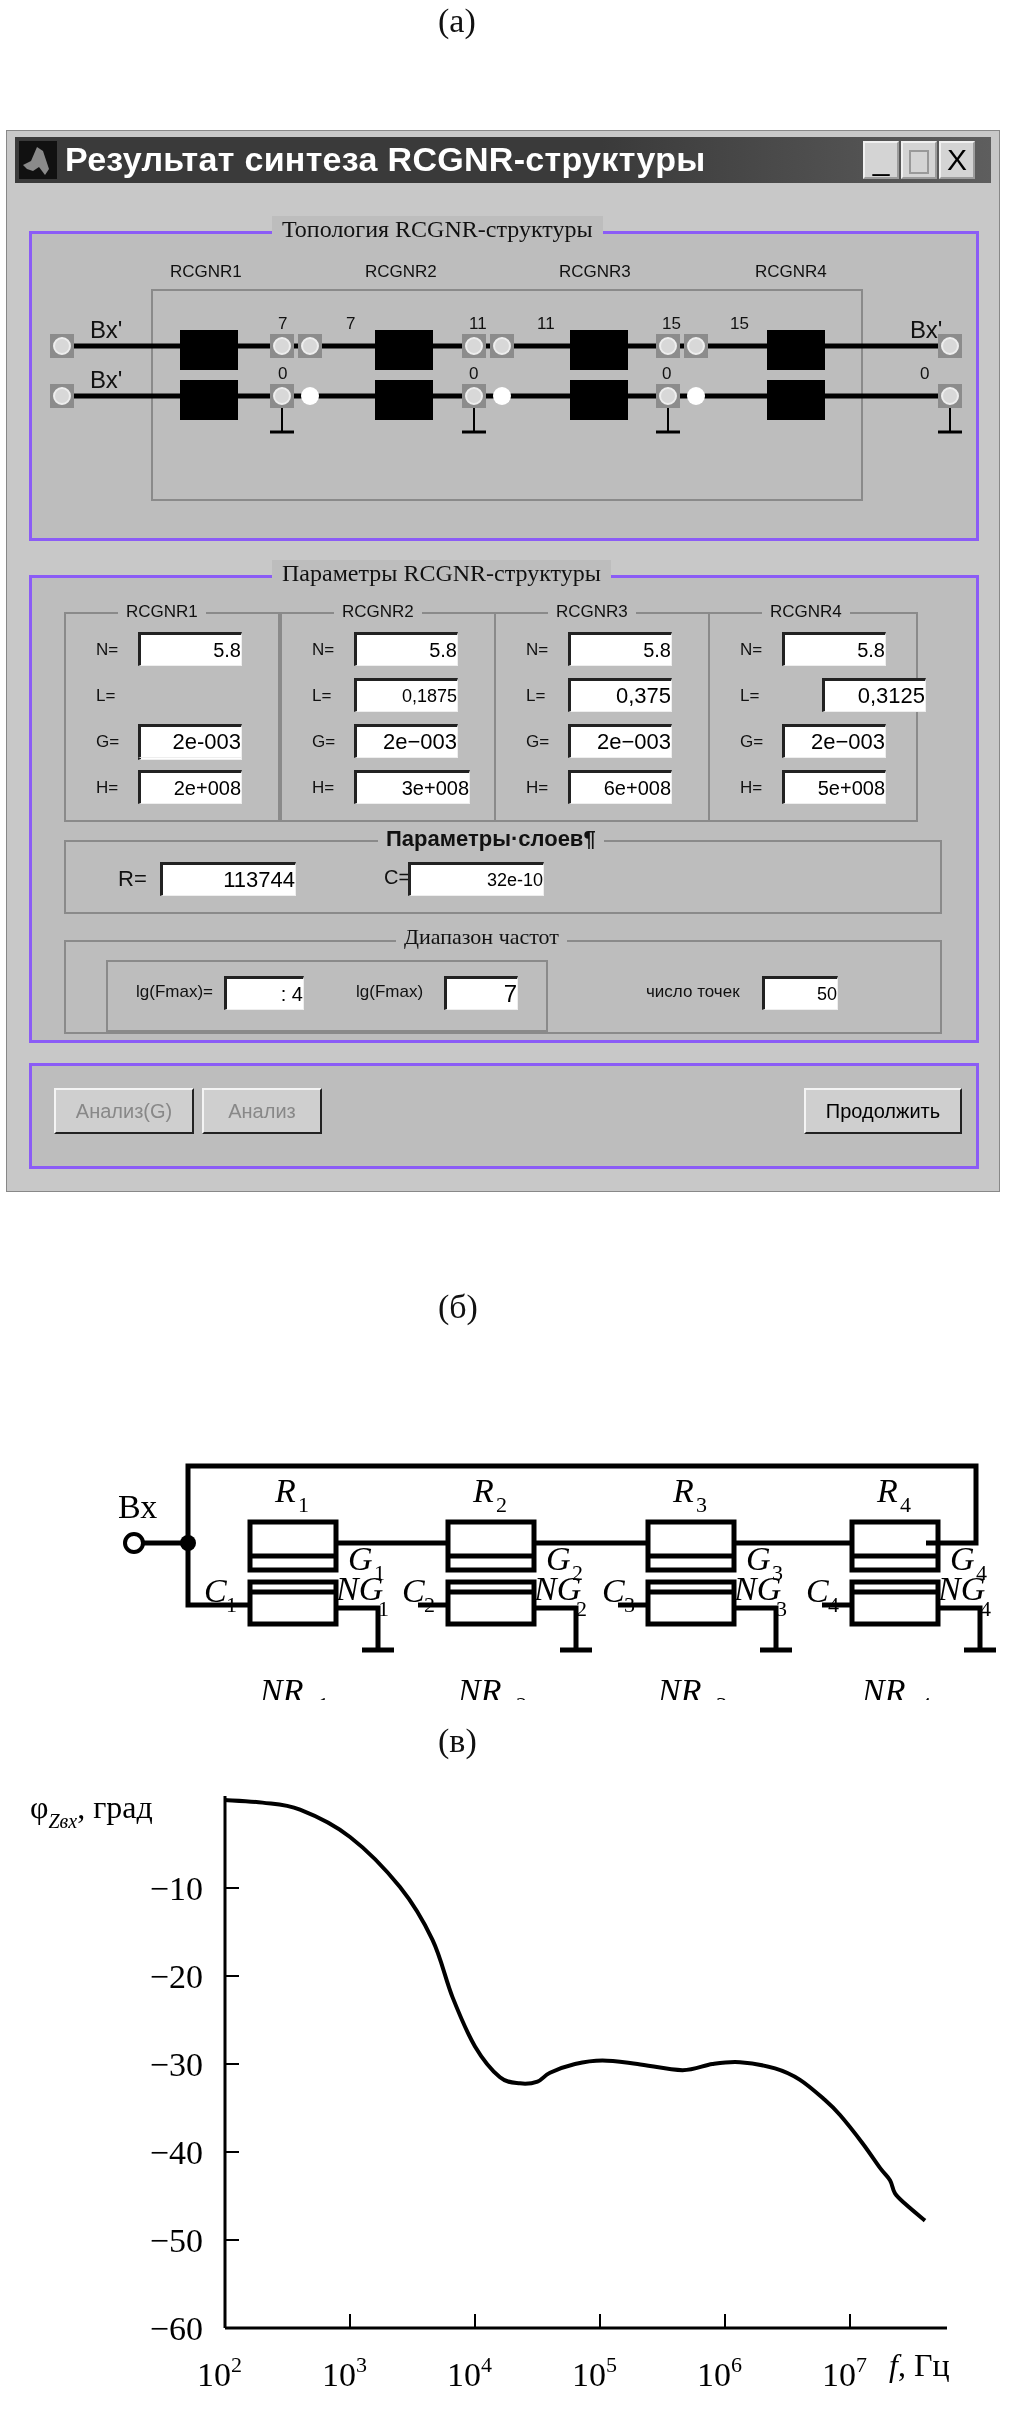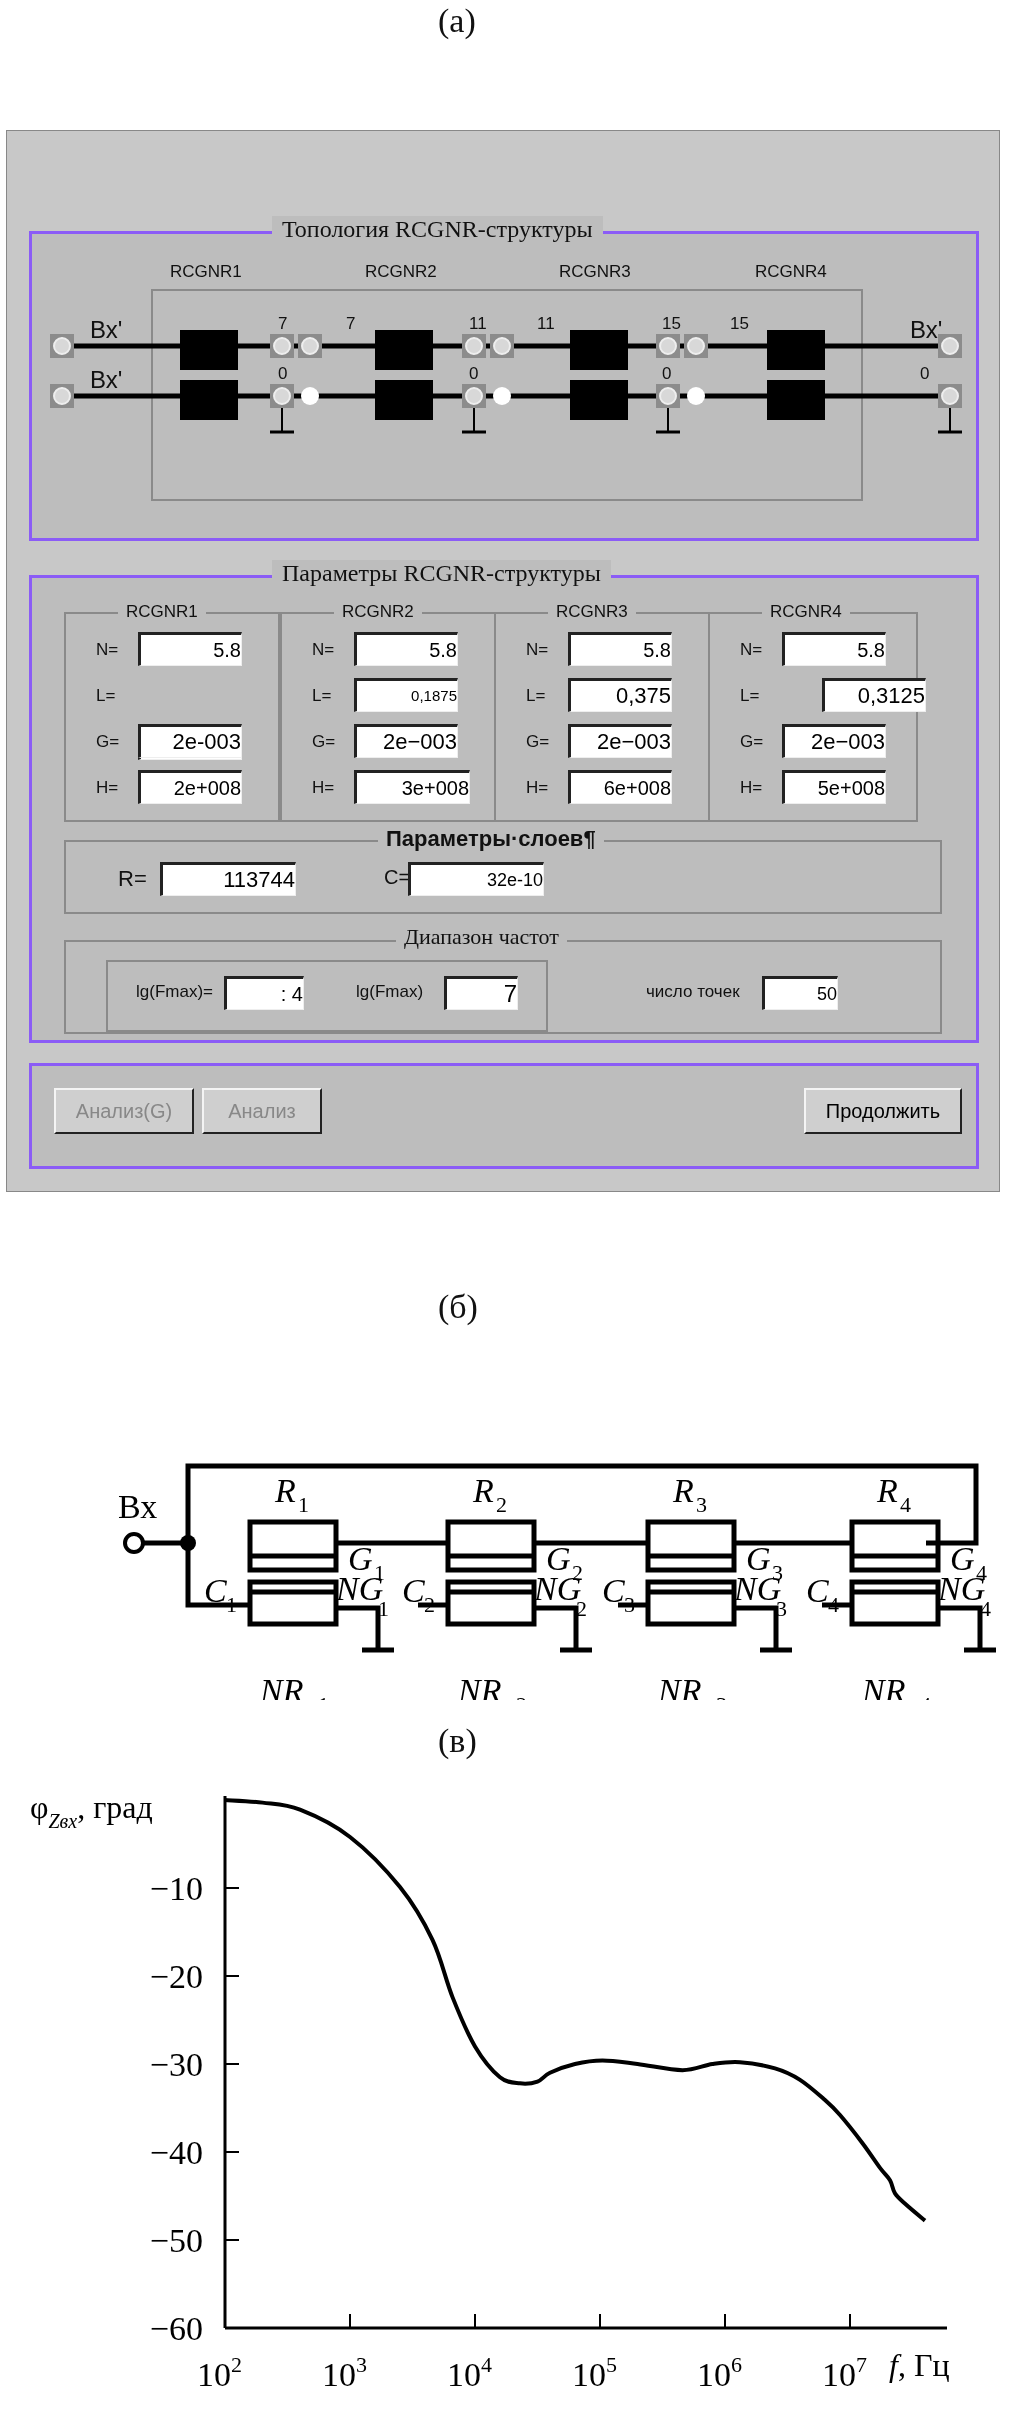--- a/index.html
+++ b/index.html
@@ -23,20 +23,31 @@
   .topo svg{position:absolute;left:0;top:0;}
 </style>
 </head>
 <body>
 
 <div class="caption" style="left:438px;top:2px;">(а)</div>
 <div class="caption" style="left:438px;top:1288px;">(б)</div>
 <div class="caption" style="left:438px;top:1722px;">(в)</div>
 
 <div class="win">
+  <div class="titlebar">
+    <div class="app-icon">
+      <svg width="38" height="38" viewBox="0 0 38 38">
+          <path d="M4 24 L12 20 L18 6 L24 10 L30 28 L26 34 L20 26 L14 30 L8 28 Z" fill="#8a8a8a"></path>
+        </svg>
+    </div>
+    <div class="title-text">Результат синтеза RCGNR-структуры</div>
+    <div class="wbtn min">_</div>
+    <div class="wbtn max"><span style="display:inline-block;width:16px;height:20px;border:2px solid #999;vertical-align:middle;"></span></div>
+    <div class="wbtn close">X</div>
+  </div>
 
   <div class="grp topo" style="left:22px;top:100px;width:950px;height:310px;">
     <div class="grp-title" style="left:240px;">Топология RCGNR-структуры</div>
     <div class="lbl" style="left:138px;top:28px;">RCGNR1</div>
     <div class="lbl" style="left:333px;top:28px;">RCGNR2</div>
     <div class="lbl" style="left:527px;top:28px;">RCGNR3</div>
     <div class="lbl" style="left:723px;top:28px;">RCGNR4</div>
     <div class="lbl" style="left:58px;top:82px;font-size:24px;">Вх'</div>
     <div class="lbl" style="left:58px;top:132px;font-size:24px;">Вх'</div>
     <div class="lbl" style="left:878px;top:82px;font-size:24px;">Вх'</div>
@@ -114,21 +125,21 @@
           <div class="lbl" style="left: 30px; top: 118px;">G=</div>
           <div class="field" style="left: 72px; top: 110px; width: 104px; font-size: 22px;">2e-003</div>
           <div class="lbl" style="left: 30px; top: 164px;">H=</div>
           <div class="field" style="left: 72px; top: 156px; width: 104px;">2e+008</div>
         </div>
         <div class="sub" style="left: 248px; top: 34px; width: 216px; height: 210px;">
           <div class="sub-title" style="left: 52px;">RCGNR2</div>
           <div class="lbl" style="left: 30px; top: 26px;">N=</div>
           <div class="field" style="left: 72px; top: 18px; width: 104px;">5.8</div>
           <div class="lbl" style="left: 30px; top: 72px;">L=</div>
-          <div class="field" style="left: 72px; top: 64px; width: 104px; font-size: 15px;">0,1875</div>
+          <div class="field" style="left: 72px; top: 64px; width: 104px; font-size: 18px;">0,1875</div>
           <div class="lbl" style="left: 30px; top: 118px;">G=</div>
           <div class="field" style="left: 72px; top: 110px; width: 104px; font-size: 22px;">2e−003</div>
           <div class="lbl" style="left: 30px; top: 164px;">H=</div>
           <div class="field" style="left: 72px; top: 156px; width: 116px; padding-left: 16px;">3e+008</div>
         </div>
         <div class="sub" style="left: 462px; top: 34px; width: 216px; height: 210px;">
           <div class="sub-title" style="left: 52px;">RCGNR3</div>
           <div class="lbl" style="left: 30px; top: 26px;">N=</div>
           <div class="field" style="left: 72px; top: 18px; width: 104px;">5.8</div>
           <div class="lbl" style="left: 30px; top: 72px;">L=</div>

